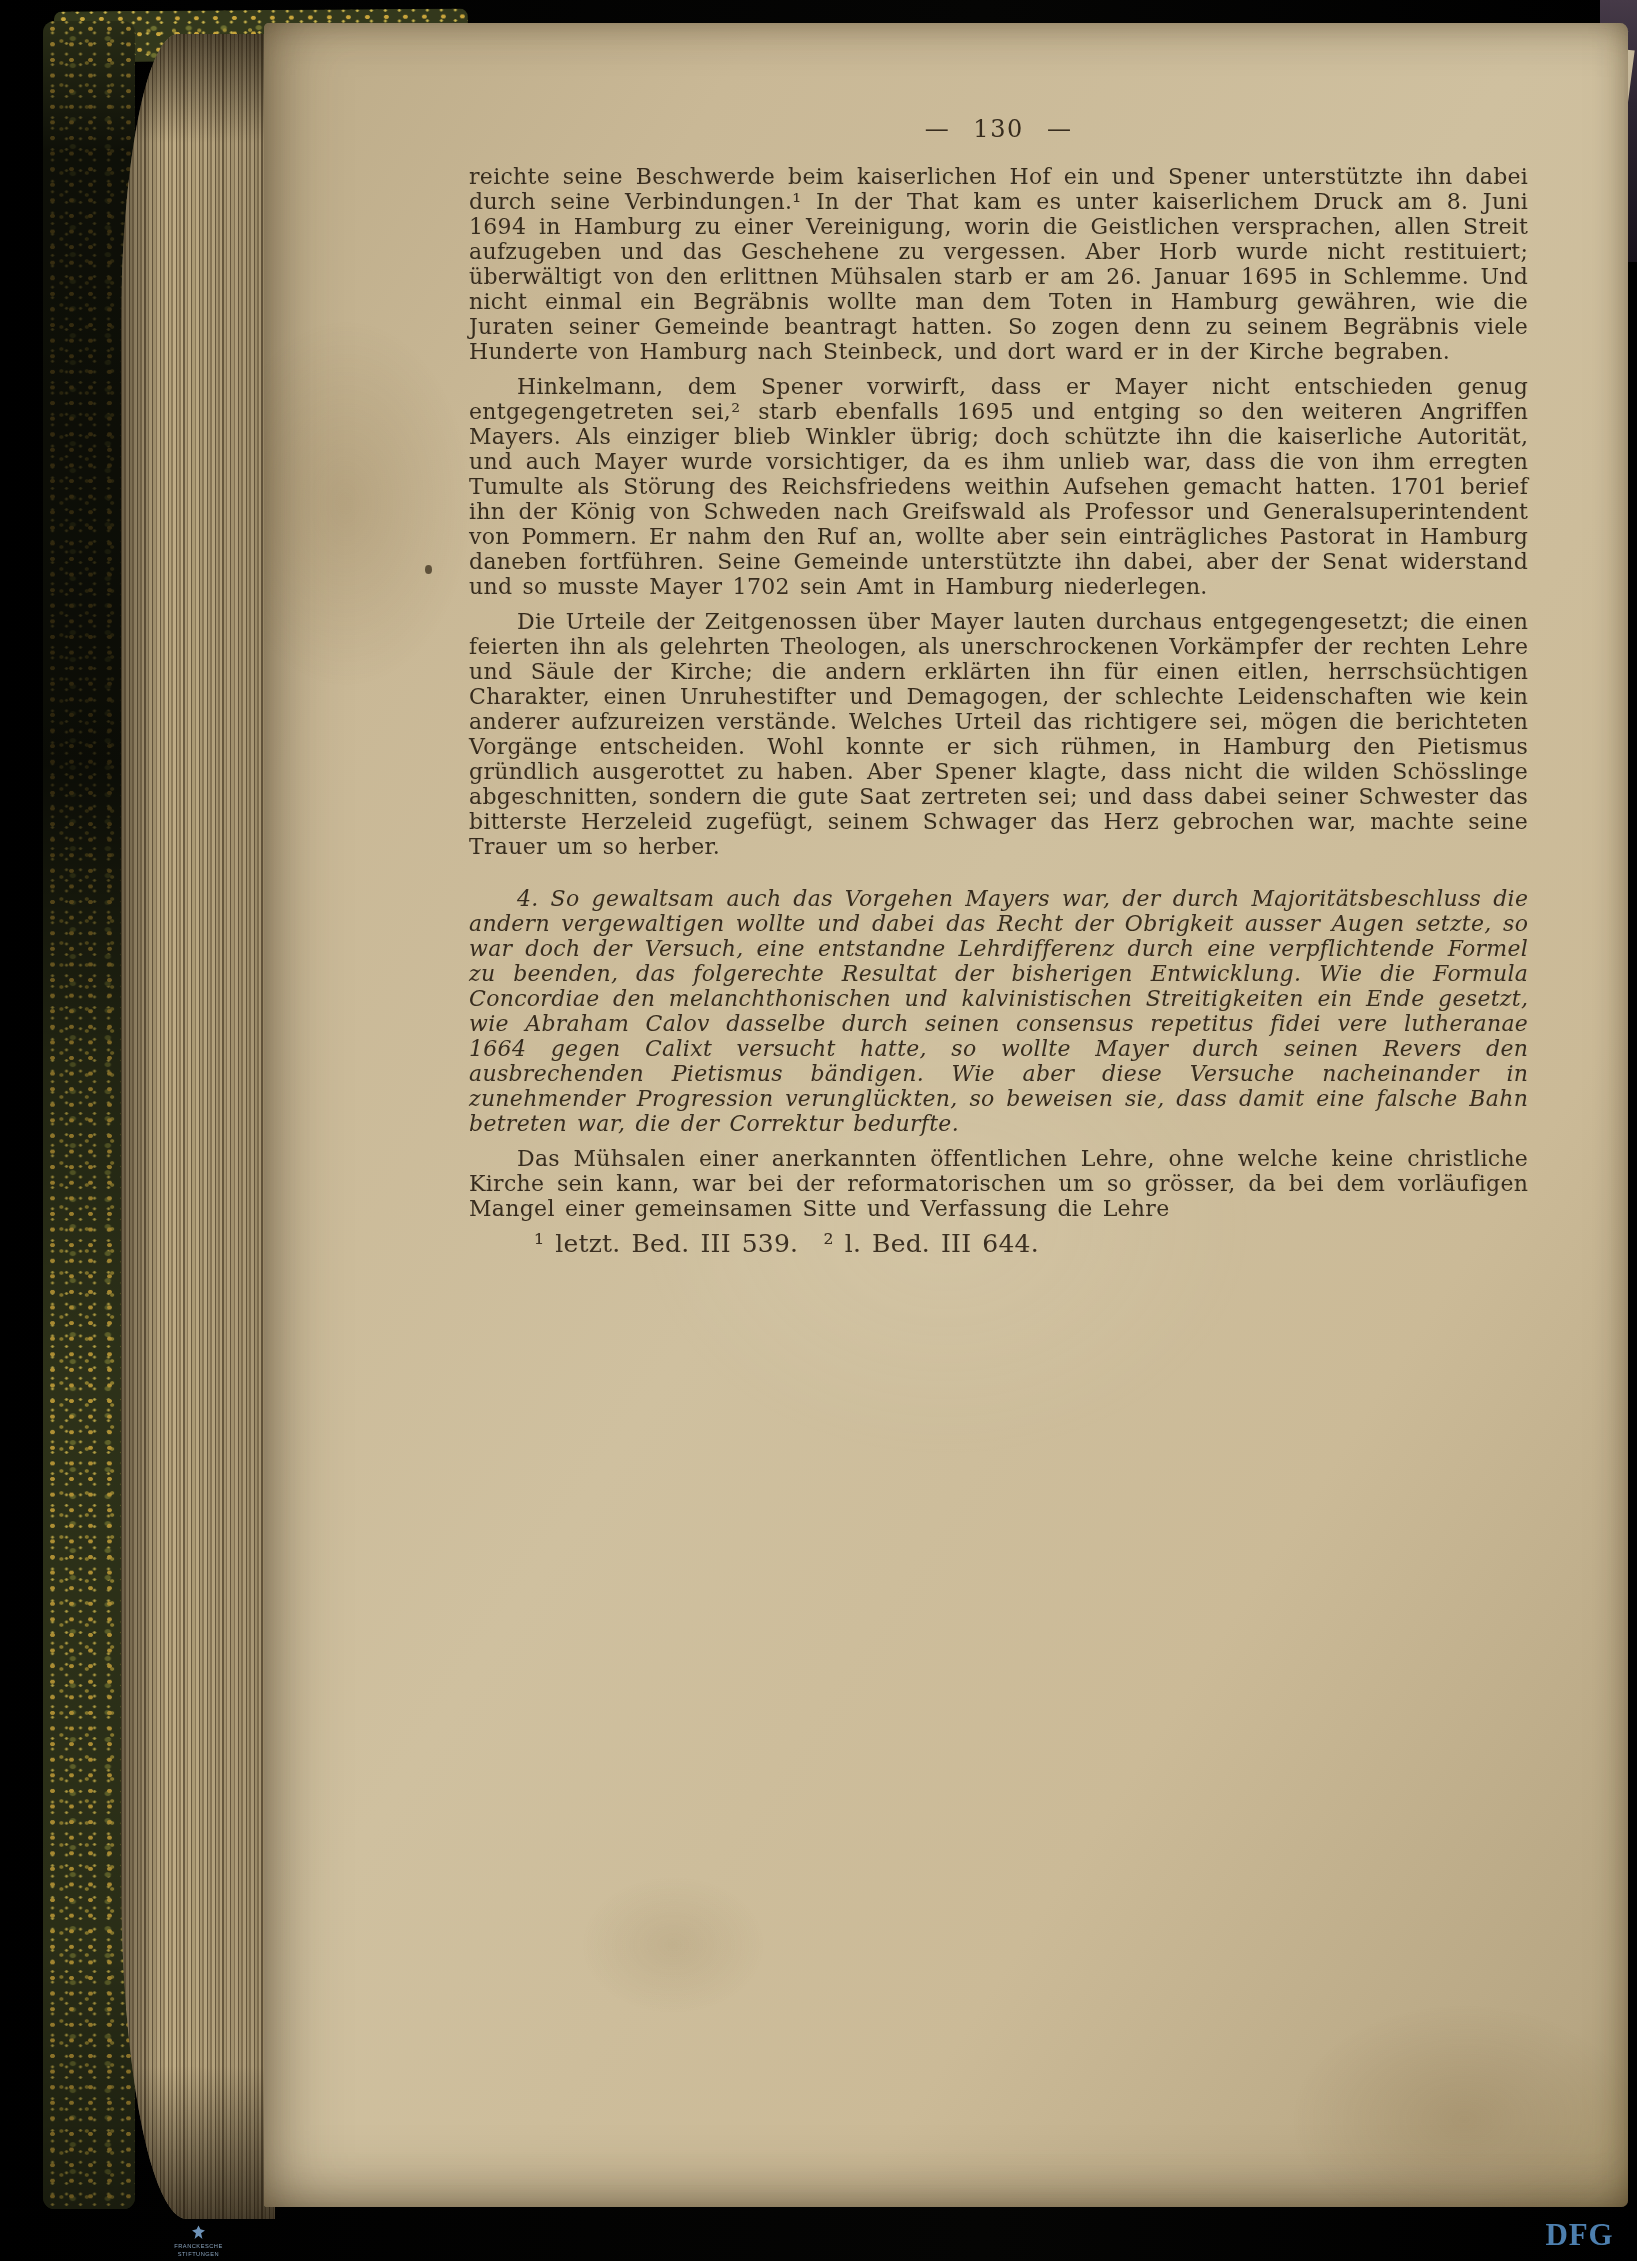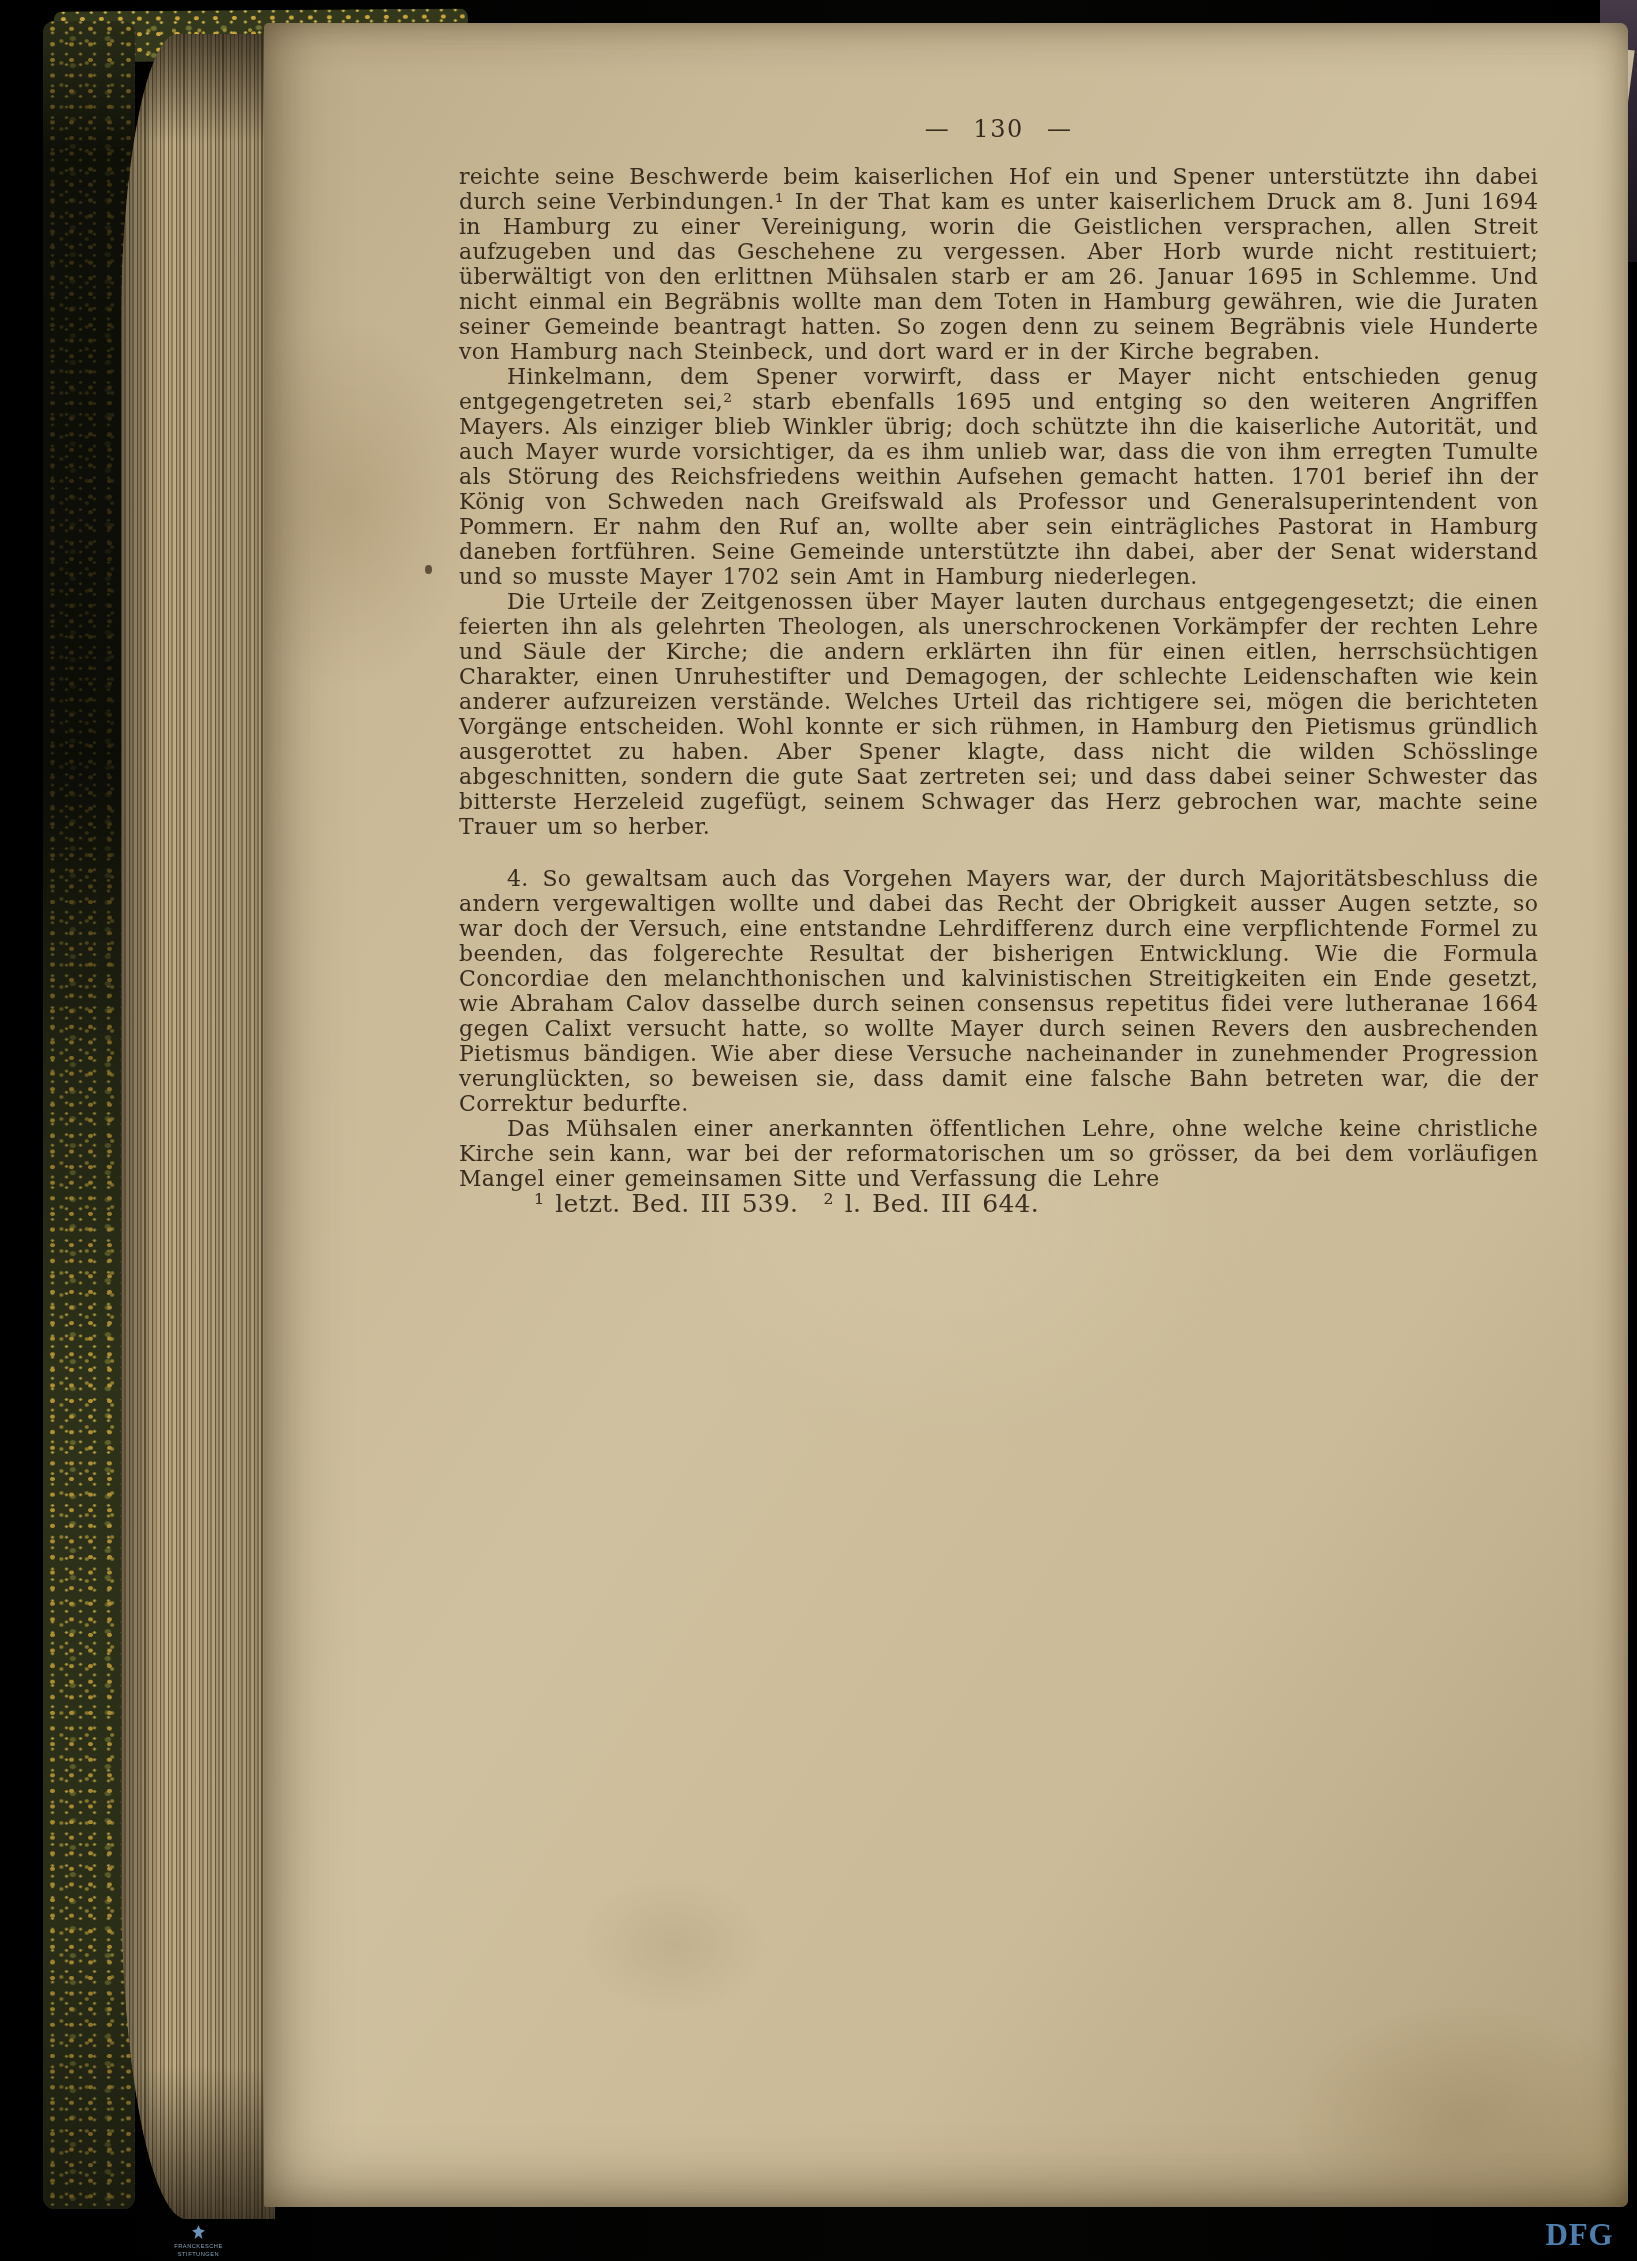--- a/index.html
+++ b/index.html
@@ -56,23 +56,23 @@
       radial-gradient(180px 262px at 6% 22%, rgba(96,70,30,.16), transparent 70%),
       radial-gradient(246px 164px at 88% 96%, rgba(96,70,30,.18), transparent 70%),
       radial-gradient(409px 311px at 50% 55%, rgba(255,248,226,.10), transparent 75%),
       radial-gradient(131px 98px at 30% 88%, rgba(96,70,30,.10), transparent 70%);}
   
   .content{position:absolute;top:92px;left:195px;right:90px;color:#372c1e;}
   .page-head{display:flex;justify-content:center;align-items:center;gap:23px;
     font-size:24px;margin-bottom:21px;letter-spacing:1.6px;}
   .text-block{font-size:22px;line-height:25px;text-align:justify;
     letter-spacing:0.3px;word-spacing:2.9px;}
-  .para{margin:0;}
+  .para{margin:10px;}
   .para.indented{text-indent:48px;}
-  .para.section-gap{margin-top:27px;}
+  .para.section-gap{margin-top:27px;font-style:italic;}
   .footnote{padding-left:75px;font-size:25px;letter-spacing:0.2px;color:#3b2f21;}
   .ink-speck{position:absolute;left:161px;top:542px;width:7.4px;height:9px;border-radius:50%;
     background:rgba(60,48,30,.75);}
   
   .logo-left{position:absolute;left:170px;bottom:3.3px;width:57px;display:flex;flex-direction:column;
     align-items:center;gap:1.6px;font-family:"Liberation Sans",sans-serif;}
   .crest{width:13px;height:16.4px;fill:#6e93b8;}
   .logo-left .ln{font-size:5.7px;letter-spacing:0.5px;color:#89a3bd;line-height:6.6px;}
   .logo-right{position:absolute;right:24.6px;bottom:8.2px;font-family:Liberation Serif, serif;
     font-weight:bold;font-size:31px;letter-spacing:0.8px;color:#4d7fae;}

